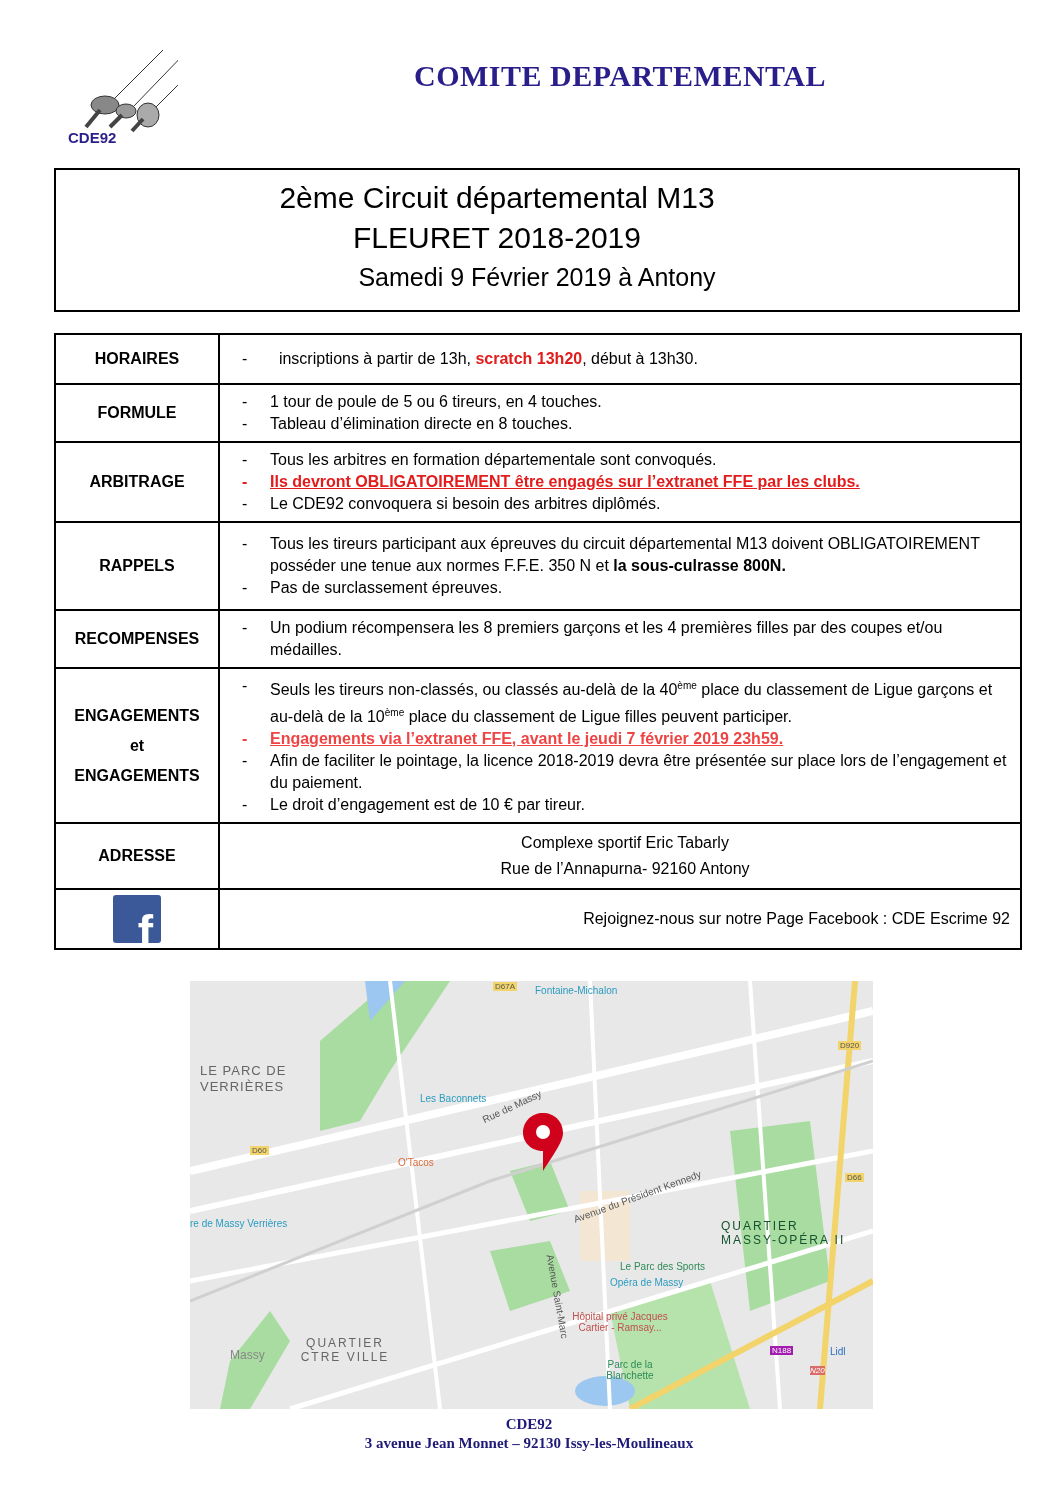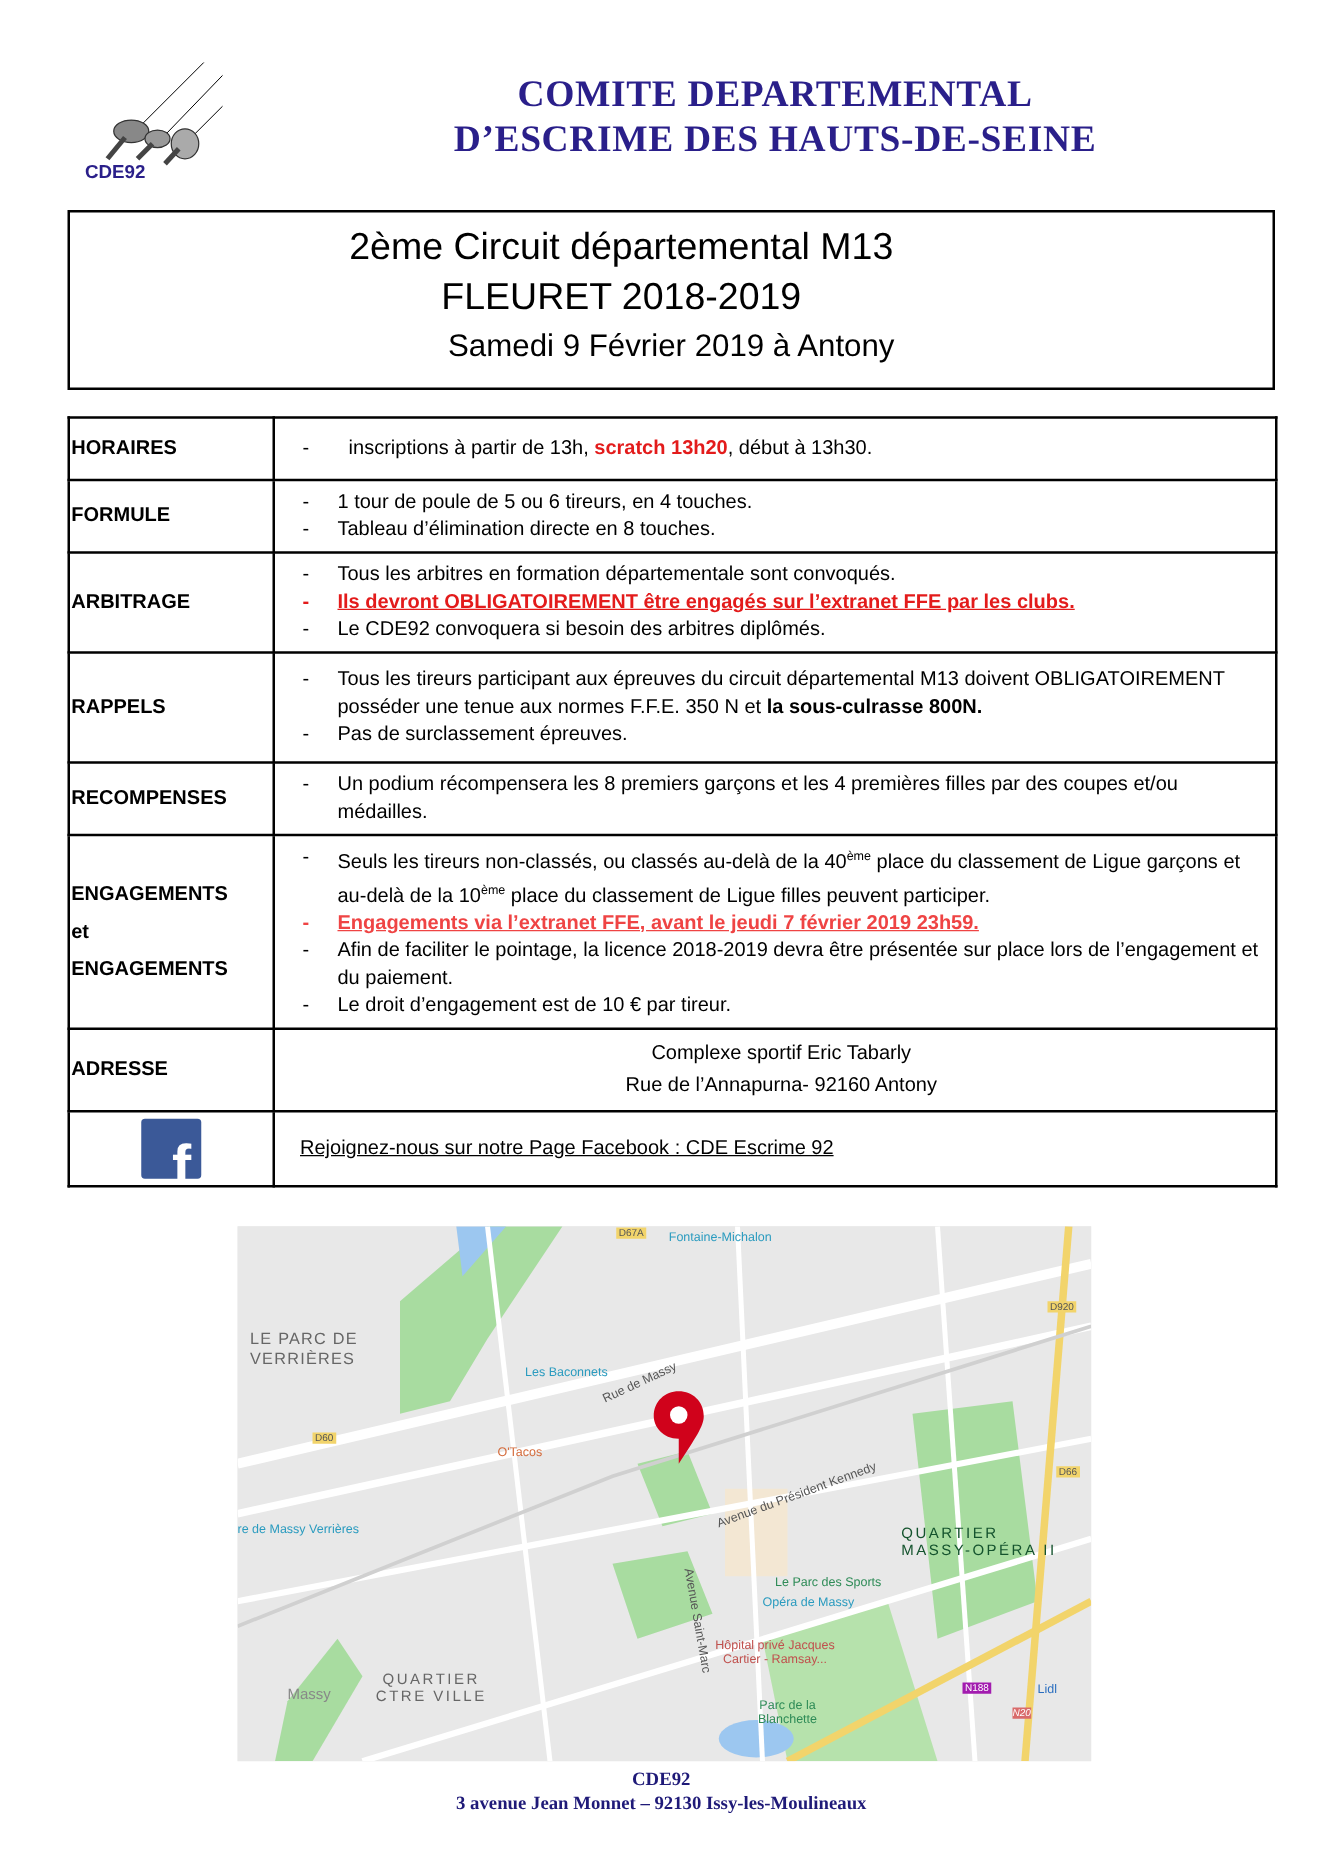--- a/index.html
+++ b/index.html
@@ -5,31 +5,31 @@
   html, body { margin:0; padding:0; background:#fff; }
   body { width:1058px; height:1497px; position:relative; overflow:hidden; font-family:"Liberation Sans", sans-serif; color:#000; }
   .logo { position:absolute; left:58px; top:45px; width:120px; height:110px; }
   .org-title { position:absolute; left:270px; top:58px; width:700px; text-align:center; font-family:"Liberation Serif", serif; font-weight:bold; color:#2a1f8a; font-size:30px; line-height:36px; letter-spacing:0.5px; }
   .event-box { position:absolute; left:54px; top:168px; width:966px; height:144px; border:2px solid #000; box-sizing:border-box; text-align:center; }
   .event-box .l1 { font-size:30px; margin-top:8px; line-height:40px; padding-right:80px; }
   .event-box .l2 { font-size:30px; line-height:40px; padding-right:80px; }
   .event-box .l3 { font-size:25px; line-height:34px; margin-top:2px; }
   table.info { position:absolute; left:54px; top:333px; width:968px; border-collapse:collapse; }
   table.info td { border:2px solid #000; vertical-align:middle; font-size:16px; }
-  td.label { width:160px; font-weight:bold; font-size:17px; line-height:30px; }
+  td.label { width:160px; text-align:center; font-weight:bold; font-size:17px; line-height:30px; }
   td.content { padding:6px 10px 6px 20px; }
   ul.items { list-style:none; margin:0; padding:0; }
   ul.items li { position:relative; padding-left:30px; line-height:22px; }
   ul.items li::before { content:"-"; position:absolute; left:2px; }
   .red { color:#e31b1b; font-weight:bold; }
   .red-u { color:#ef4444; font-weight:bold; text-decoration:underline; }
   .bold { font-weight:bold; }
   sup { font-size:10px; }
   .addr { text-align:center; line-height:26px; font-size:17px; }
-  .fb-text { text-align:left; font-size:21px;text-decoration:underline; }
+  .fb-text { text-align:right; font-size:21px; }
   .fb-icon { width:48px; height:48px; background:#3b5998; border-radius:3px; margin:4px auto; position:relative; }
   .fb-icon span { position:absolute; right:8px; bottom:-4px; color:#fff; font-weight:bold; font-size:46px; font-family:"Liberation Sans", sans-serif; }
   .map { position:absolute; left:190px; top:981px; width:683px; height:428px; background:#e8e8e8; overflow:hidden; }
   .map svg { width:100%; height:100%; }
   .maplabel { position:absolute; font-size:10px; color:#555; white-space:nowrap; }
   .footer { position:absolute; left:0; top:1415px; width:1058px; text-align:center; font-family:"Liberation Serif", serif; font-weight:bold; color:#1f1a78; font-size:15px; line-height:19px; }
   .footer a { color:#1a1aff; text-decoration:underline; }
 </style>
 </head>
 <body>
@@ -44,21 +44,20 @@
     <ellipse cx="90" cy="70" rx="11" ry="12" fill="#aaa" stroke="#333"></ellipse>
     <line x1="42" y1="65" x2="28" y2="82" stroke="#444" stroke-width="4"></line>
     <line x1="64" y1="70" x2="52" y2="82" stroke="#444" stroke-width="4"></line>
     <line x1="85" y1="74" x2="74" y2="86" stroke="#444" stroke-width="4"></line>
   </svg>
   <div style="position:absolute;left:10px;top:84px;font-weight:bold;color:#2a1f8a;font-size:15px;">CDE92</div>
 </div>
 
 <div class="org-title">
   <div>COMITE DEPARTEMENTAL</div>
-  <div>D’ESCRIME DES HAUTS-DE-SEINE</div>
 </div>
 
 <div class="event-box">
   <div class="l1">2ème  Circuit départemental M13</div>
   <div class="l2">FLEURET  2018-2019</div>
   <div class="l3">Samedi 9 Février 2019 à Antony</div>
 </div>
 
 <table class="info">
   <tbody>

